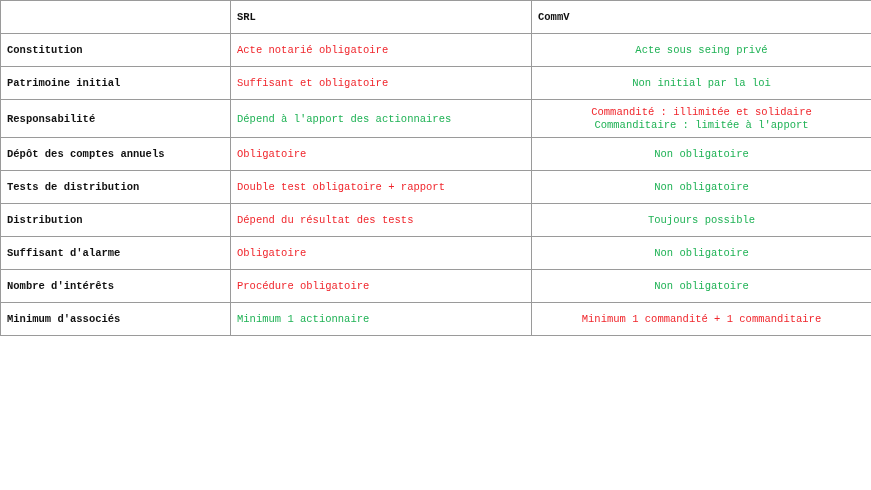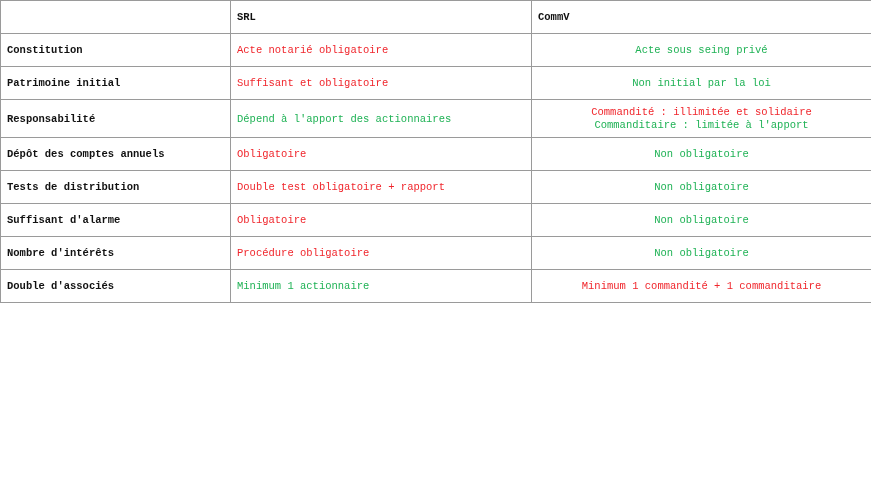--- a/index.html
+++ b/index.html
@@ -76,34 +76,41 @@
         </td>
       </tr>
       <tr>
         <td class="label">Tests de distribution</td>
         <td class="red">Double test obligatoire + rapport</td>
         <td>
           <span class="line green">Non obligatoire</span>
         </td>
       </tr>
       <tr>
+        <td class="label">Distribution</td>
+        <td class="red">Dépend du résultat des tests</td>
+        <td>
+          <span class="line green">Toujours possible</span>
+        </td>
+      </tr>
+      <tr>
         <td class="label">Suffisant d'alarme</td>
         <td class="red">Obligatoire</td>
         <td>
           <span class="line green">Non obligatoire</span>
         </td>
       </tr>
       <tr>
         <td class="label">Nombre d'intérêts</td>
         <td class="red">Procédure obligatoire</td>
         <td>
           <span class="line green">Non obligatoire</span>
         </td>
       </tr>
       <tr>
-        <td class="label">Double d'associés</td>
+        <td class="label">Minimum d'associés</td>
         <td class="green">Minimum 1 actionnaire</td>
         <td>
           <span class="line red">Minimum 1 commandité + 1 commanditaire</span>
         </td>
       </tr>
     </tbody>
 </table>
 
 </body></html>

